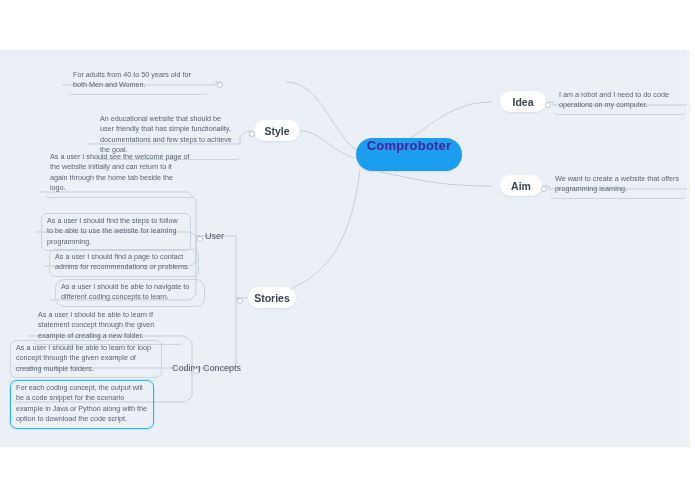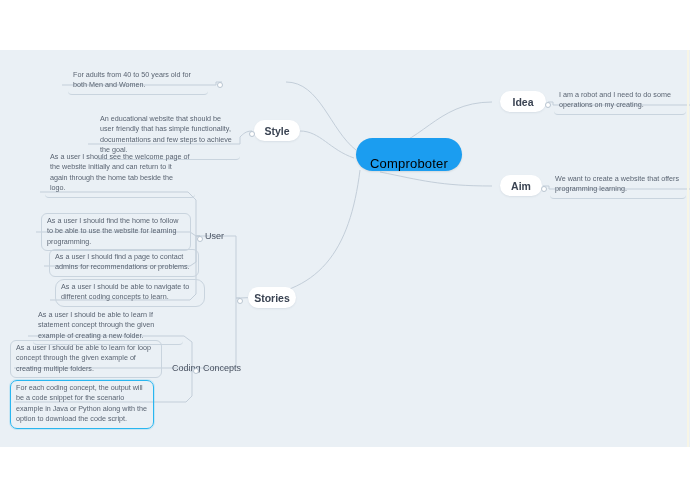--- a/index.html
+++ b/index.html
@@ -29,26 +29,26 @@
   }
 
   
   .node {
     position: absolute;
     box-sizing: border-box;
   }
   
   .central {
     background: #1b9df0;
-    color: #000000;
+    color: #4c1d95;
     border-radius: 22px;
     font-size: 13px;
-    font-weight: 400;
+    font-weight: 700;
     display: flex;
-    align-items: flex-end;
+    align-items: flex-start;
     justify-content: center;
     letter-spacing: .2px;
     box-shadow: 0 1px 2px rgba(0,0,0,.10);
   }
   
   .pill {
     background: #ffffff;
     color: #3a4352;
     border-radius: 13px;
     font-size: 10.5px;
@@ -150,21 +150,21 @@
 
     <div class="node central" style="left:356px; top:88px; width:106px; height:33px;">
       <span>Comproboter</span>
     </div>
 
     <div class="node pill" style="left:500px; top:41px; width:46px; height:21px;">
       <span>Idea</span>
     </div>
     <div class="dot" style="left:545px; top:52px;"></div>
     <div class="node leaf" style="left:554px; top:38px; width:132px;">
-      <span>I am a robot and I need to do some operations on my creating.</span>
+      <span>I am a robot and I need to do code operations on my computer.</span>
     </div>
 
     <div class="node pill" style="left:500px; top:125px; width:42px; height:21px;">
       <span>Aim</span>
     </div>
     <div class="dot" style="left:541px; top:136px;"></div>
     <div class="node leaf" style="left:550px; top:122px; width:136px;">
       <span>We want to create a website that offers programming learning.</span>
     </div>
 
@@ -188,21 +188,21 @@
 
     <div class="node plain" style="left:205px; top:177px; height:18px;">
       <span>User</span>
     </div>
     <div class="dot" style="left:197px; top:186px;"></div>
 
     <div class="node leaf" style="left:45px; top:100px; width:150px;">
       <span>As a user I should see the welcome page of the website initially and can return to it again through the home tab beside the logo.</span>
     </div>
     <div class="node leaf boxed" style="left:41px; top:163px; width:150px;">
-      <span>As a user I should find the home to follow to be able to use the website for learning programming.</span>
+      <span>As a user I should find the steps to follow to be able to use the website for learning programming.</span>
     </div>
     <div class="node leaf boxed" style="left:49px; top:199px; width:150px;">
       <span>As a user I should find a page to contact admins for recommendations or problems.</span>
     </div>
     <div class="node leaf boxed" style="left:55px; top:229px; width:150px;border-radius:9px;">
       <span>As a user I should be able to navigate to different coding concepts to learn.</span>
     </div>
 
     <div class="node plain" style="left:172px; top:309px; height:18px;">
       <span>Coding Concepts</span>

